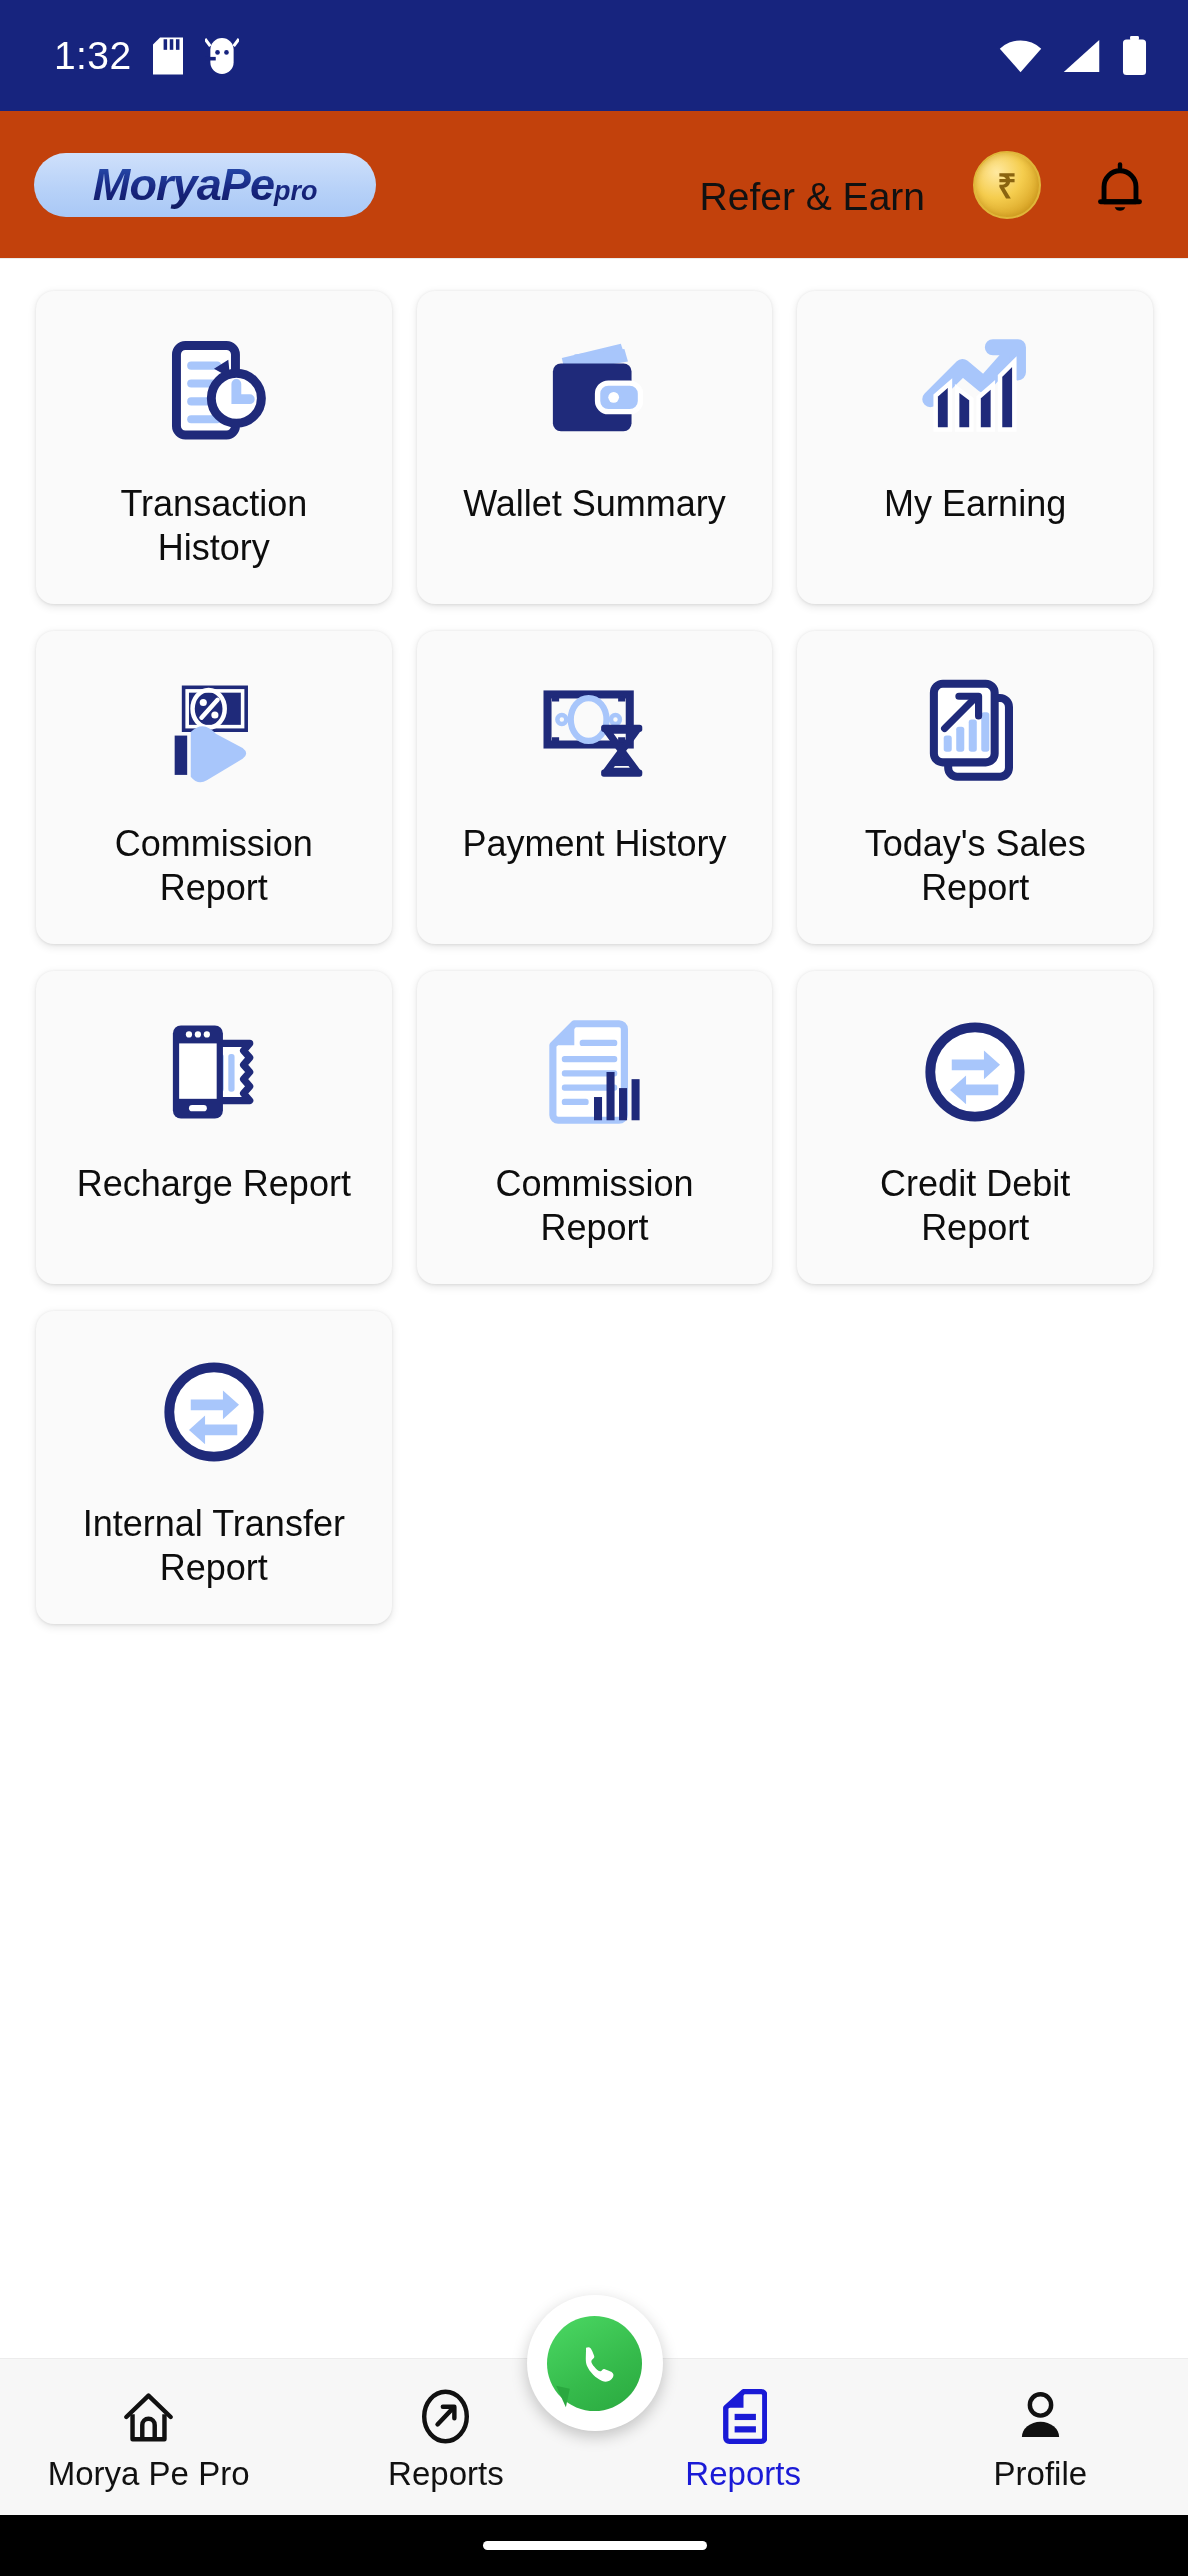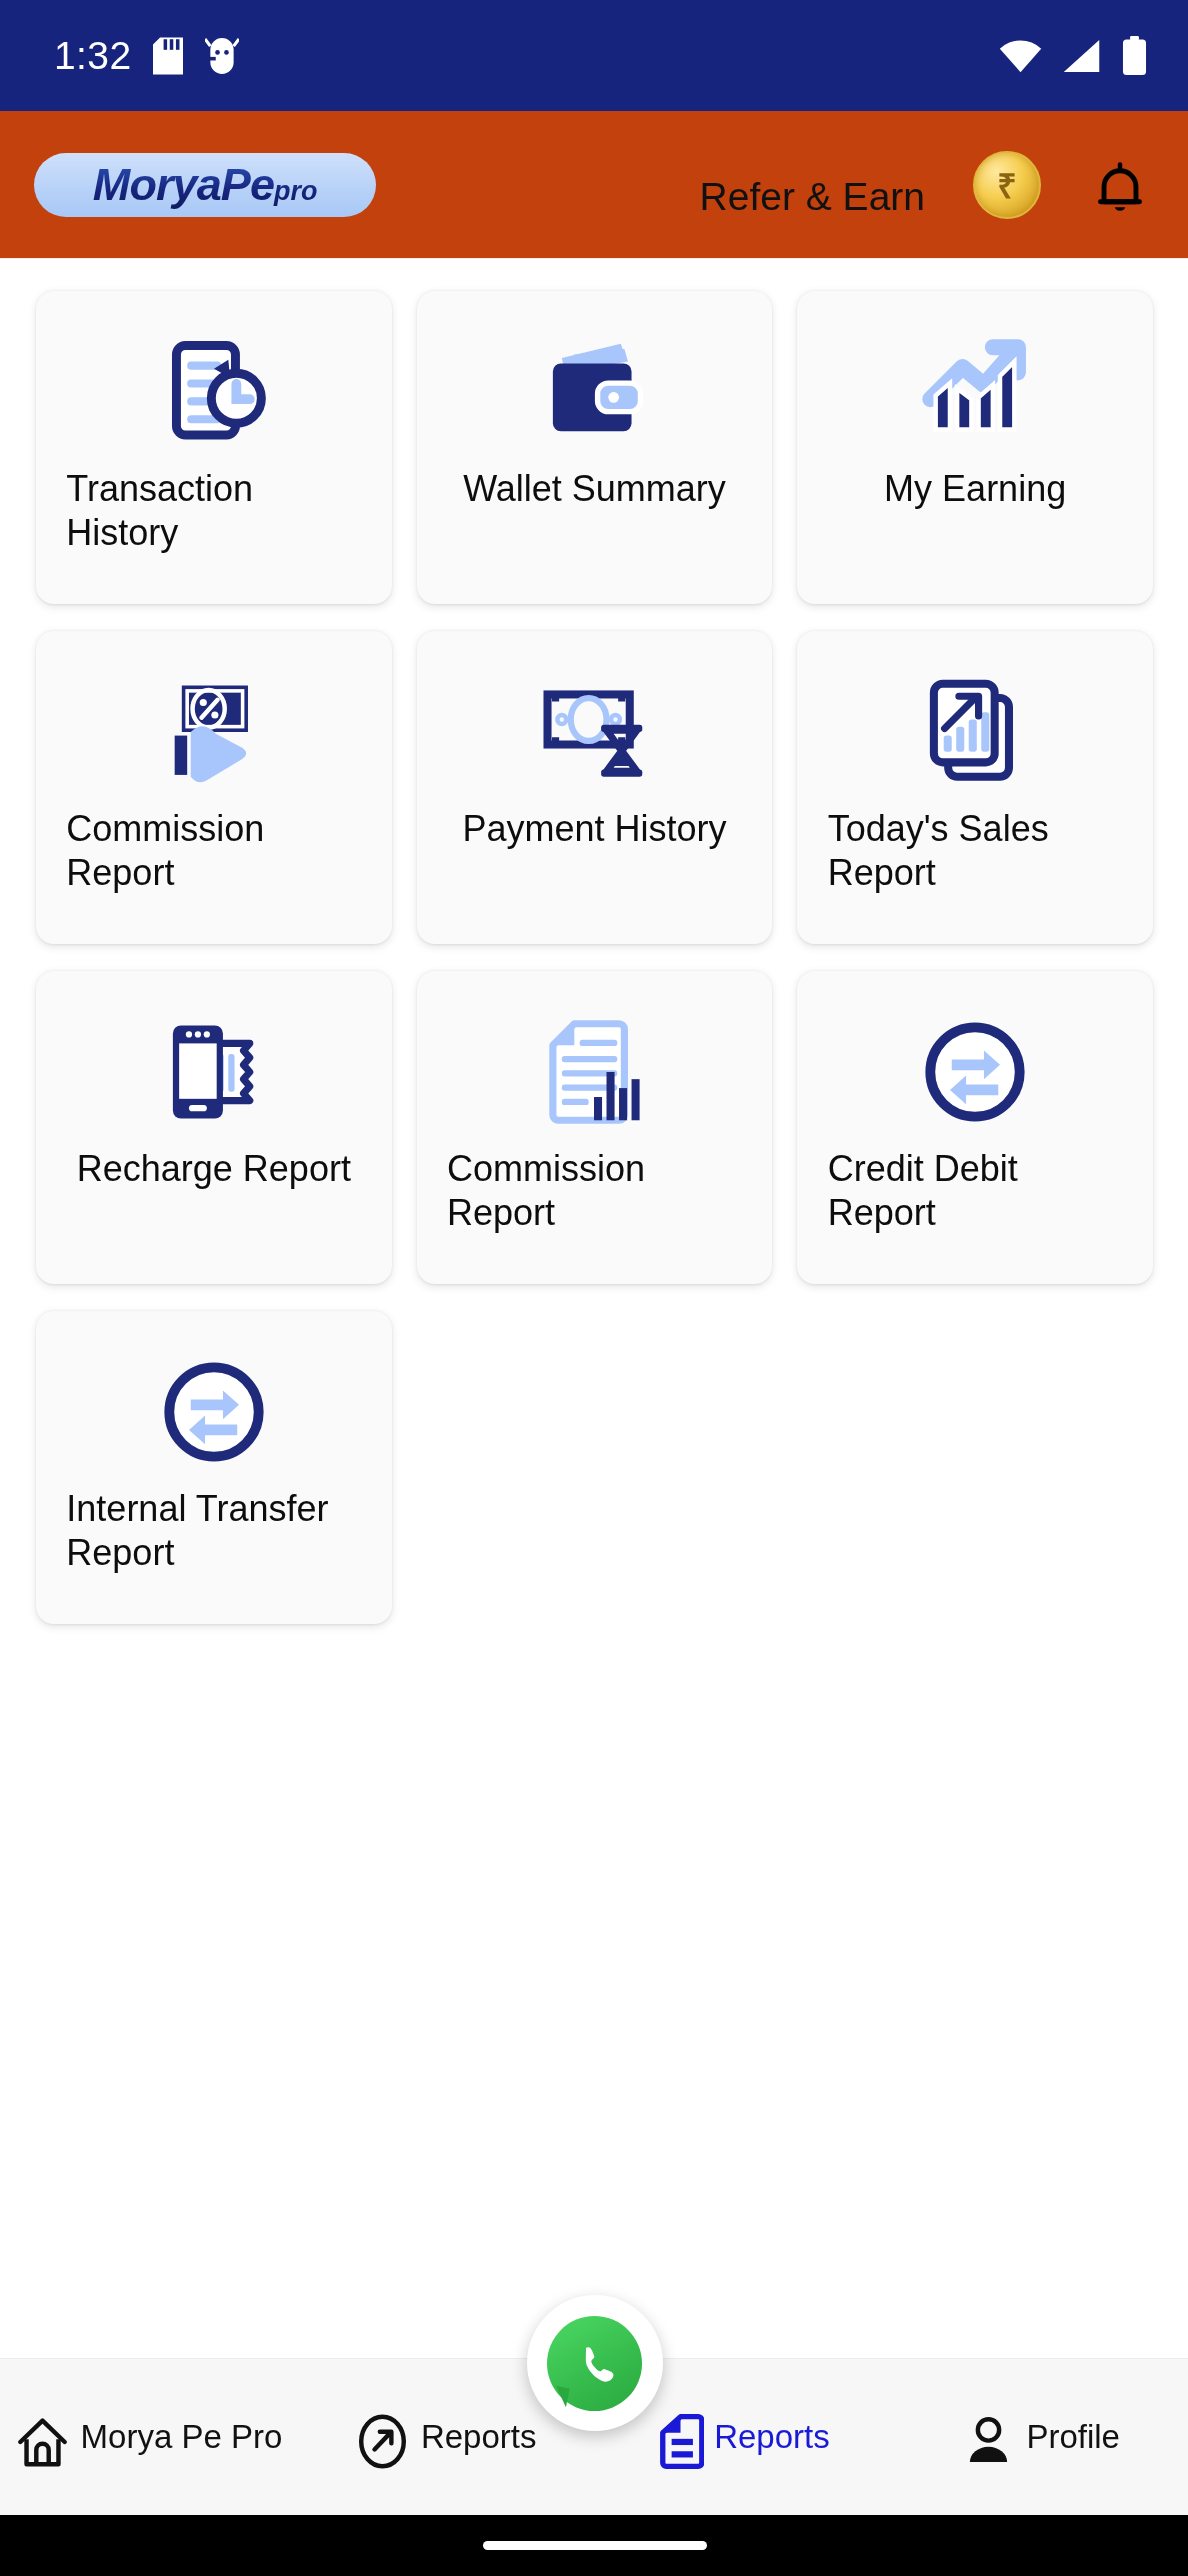--- a/index.html
+++ b/index.html
@@ -83,23 +83,24 @@
     display:flex; flex-direction:column;
     align-items:center; justify-content:flex-start;
     padding:34px 12.5px 0 12.5px;
     box-shadow:0 2.7px 9px rgba(0,0,0,.10), 0 0.9px 2.7px rgba(0,0,0,.07);
   }
   .card-icon {
     height:134px; width:100%;
     display:flex; align-items:center; justify-content:center;
   }
   .card-label {
-    margin-top:8px;
+    margin-top:23px;
     font-size:36px;
     color:#0d0d0d;
+    text-align:center;
     line-height:1.22;
     max-width:295px;
   }
 
   
   .fab {
     position:absolute;
     left:50%; transform:translateX(-50%);
     bottom:145px;
     width:136px; height:136px;
@@ -127,21 +128,21 @@
     position:absolute;
     left:0; right:0; bottom:61px;
     height:157px;
     background:#f7f7f7;
     display:flex; align-items:center;
     border-top:0.9px solid #ececec;
     z-index:3;
   }
   .navitem {
     flex:1;
-    display:flex; flex-direction:row;
+    display:flex; flex-direction:column;
     align-items:center; justify-content:center;
     gap:10.7px;
   }
   .nav-ic { height:63px; display:flex; align-items:flex-end; justify-content:center; }
   .nav-label { font-size:33px; color:#111111; white-space:nowrap; }
   .navitem.active .nav-label { color:#1a1ad6; }
   .navitem.spacer .nav-ic { visibility:hidden; }
 
   .gesture {
     position:absolute; left:0; right:0; bottom:0;

